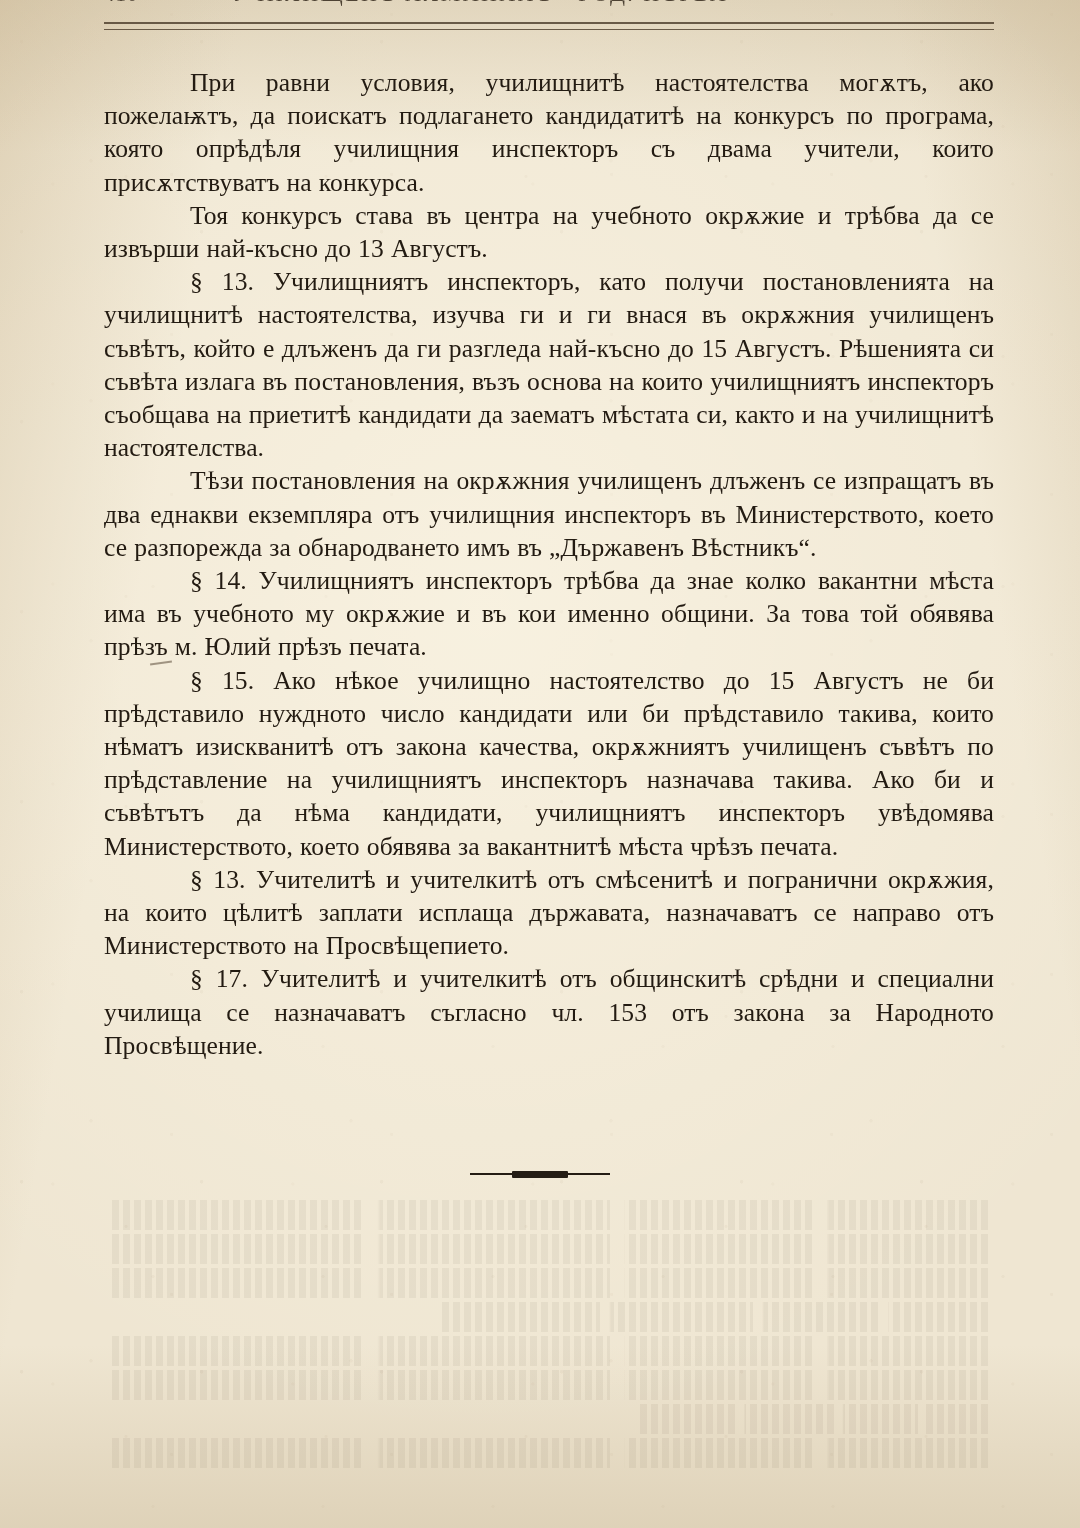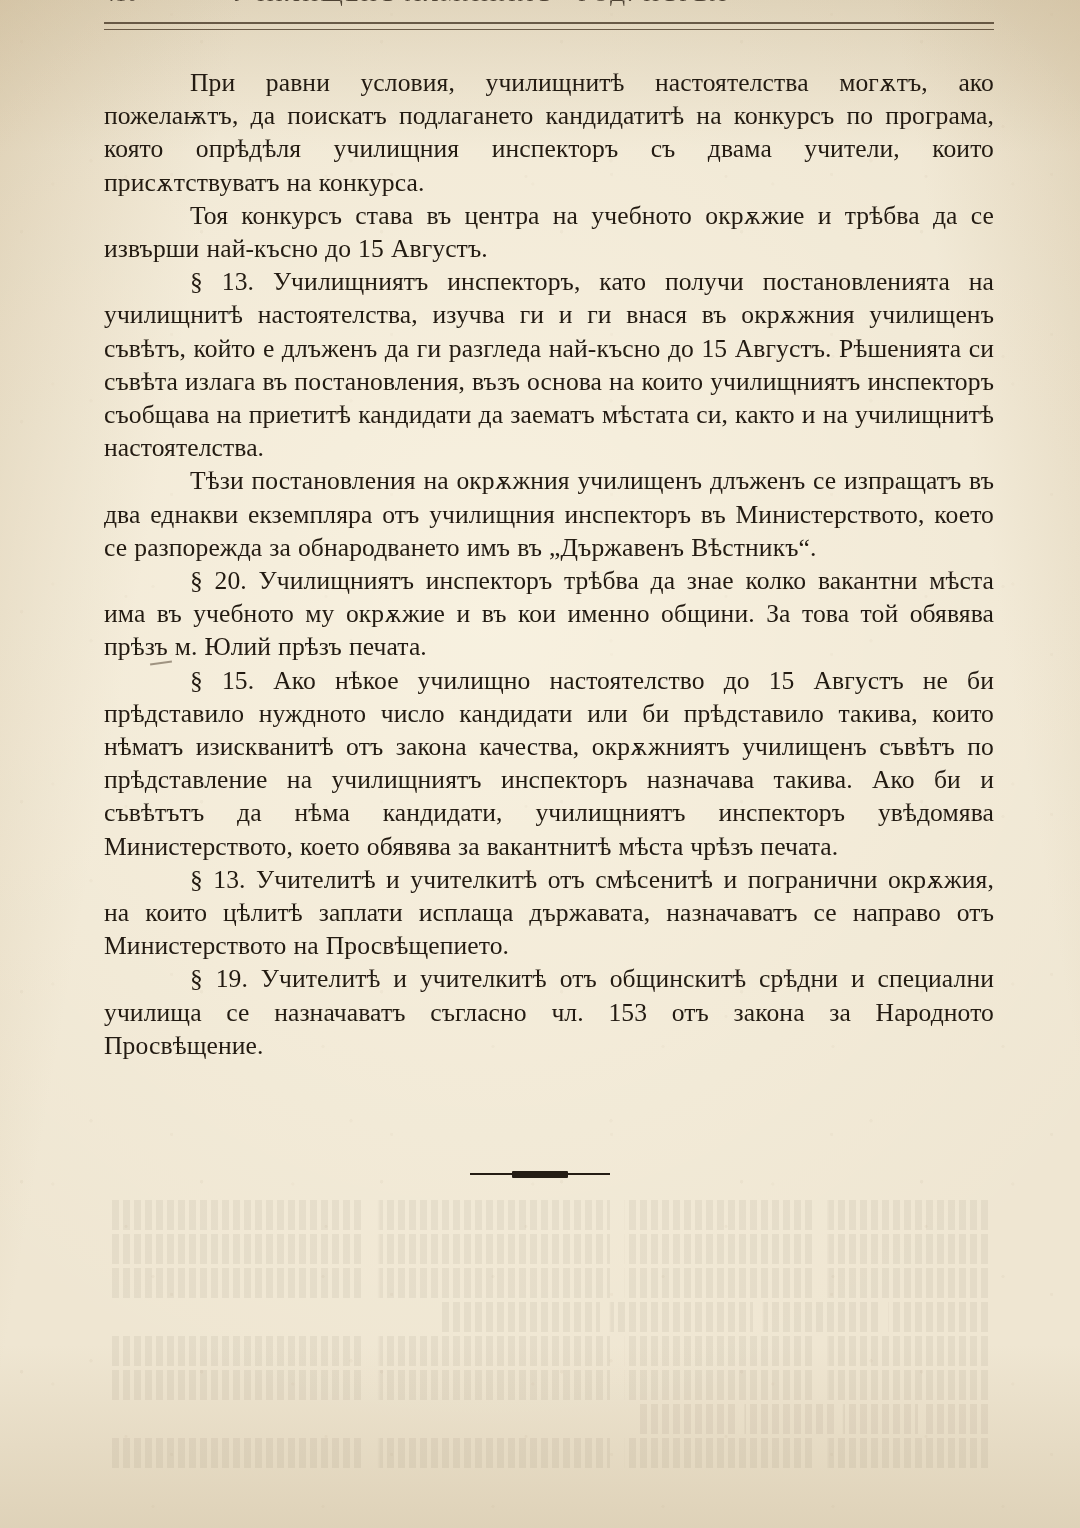--- a/index.html
+++ b/index.html
@@ -189,27 +189,27 @@
 <div class="page">
 
   <div class="header-area">
     <div class="folio">410</div>
     <div class="running-title">УЧИЛИЩЕНЪ АЛМАНАХЪ—ГОД. ПЪРВА</div>
   </div>
   <div class="rule-double"></div>
 
   <div class="body-col">
     <p class="para">При равни условия, училищнитѣ настоятелства могѫтъ, ако пожелаѭтъ, да поискатъ подлагането кандидатитѣ на конкурсъ по програма, която опрѣдѣля училищния инспекторъ съ двама учители, които присѫтствуватъ на конкурса.</p>
-    <p class="para">Тоя конкурсъ става въ центра на учебното окрѫжие и трѣбва да се извърши най-късно до 15 Августъ.</p>
+    <p class="para">Тоя конкурсъ става въ центра на учебното окрѫжие и трѣбва да се извърши най-късно до 13 Августъ.</p>
     <p class="para">§ 13. Училищниятъ инспекторъ, като получи постановленията на училищнитѣ настоятелства, изучва ги и ги внася въ окрѫжния училищенъ съвѣтъ, който е длъженъ да ги разгледа най-късно до 15 Августъ. Рѣшенията си съвѣта излага въ постановления, възъ основа на които училищниятъ инспекторъ съобщава на приетитѣ кандидати да заематъ мѣстата си, както и на училищнитѣ настоятелства.</p>
     <p class="para">Тѣзи постановления на окрѫжния училищенъ длъженъ се изпращатъ въ два еднакви екземпляра отъ училищния инспекторъ въ Министерството, което се разпорежда за обнародването имъ въ „Държавенъ Вѣстникъ“.</p>
-    <p class="para">§ 20. Училищниятъ инспекторъ трѣбва да знае колко вакантни мѣста има въ учебното му окрѫжие и въ кои именно общини. За това той обявява прѣзъ м. Юлий прѣзъ печата.</p>
+    <p class="para">§ 14. Училищниятъ инспекторъ трѣбва да знае колко вакантни мѣста има въ учебното му окрѫжие и въ кои именно общини. За това той обявява прѣзъ м. Юлий прѣзъ печата.</p>
     <p class="para">§ 15. Ако нѣкое училищно настоятелство до 15 Августъ не би прѣдставило нуждното число кандидати или би прѣдставило такива, които нѣматъ изискванитѣ отъ закона качества, окрѫжниятъ училищенъ съвѣтъ по прѣдставление на училищниятъ инспекторъ назначава такива. Ако би и съвѣтътъ да нѣма кандидати, училищниятъ инспекторъ увѣдомява Министерството, което обявява за вакантнитѣ мѣста чрѣзъ печата.</p>
     <p class="para">§ 13. Учителитѣ и учителкитѣ отъ смѣсенитѣ и погранични окрѫжия, на които цѣлитѣ заплати исплаща държавата, назначаватъ се направо отъ Министерството на Просвѣщепието.</p>
-    <p class="para">§ 19. Учителитѣ и учителкитѣ отъ общинскитѣ срѣдни и специални училища се назначаватъ съгласно чл. 153 отъ закона за Народното Просвѣщение.</p>
+    <p class="para">§ 17. Учителитѣ и учителкитѣ отъ общинскитѣ срѣдни и специални училища се назначаватъ съгласно чл. 153 отъ закона за Народното Просвѣщение.</p>
   </div>
 
   <div class="pencil-tick"></div>
 
   <div class="ornament">
     <div class="tail-l"></div>
     <div class="bar"></div>
     <div class="tail-r"></div>
   </div>
 

